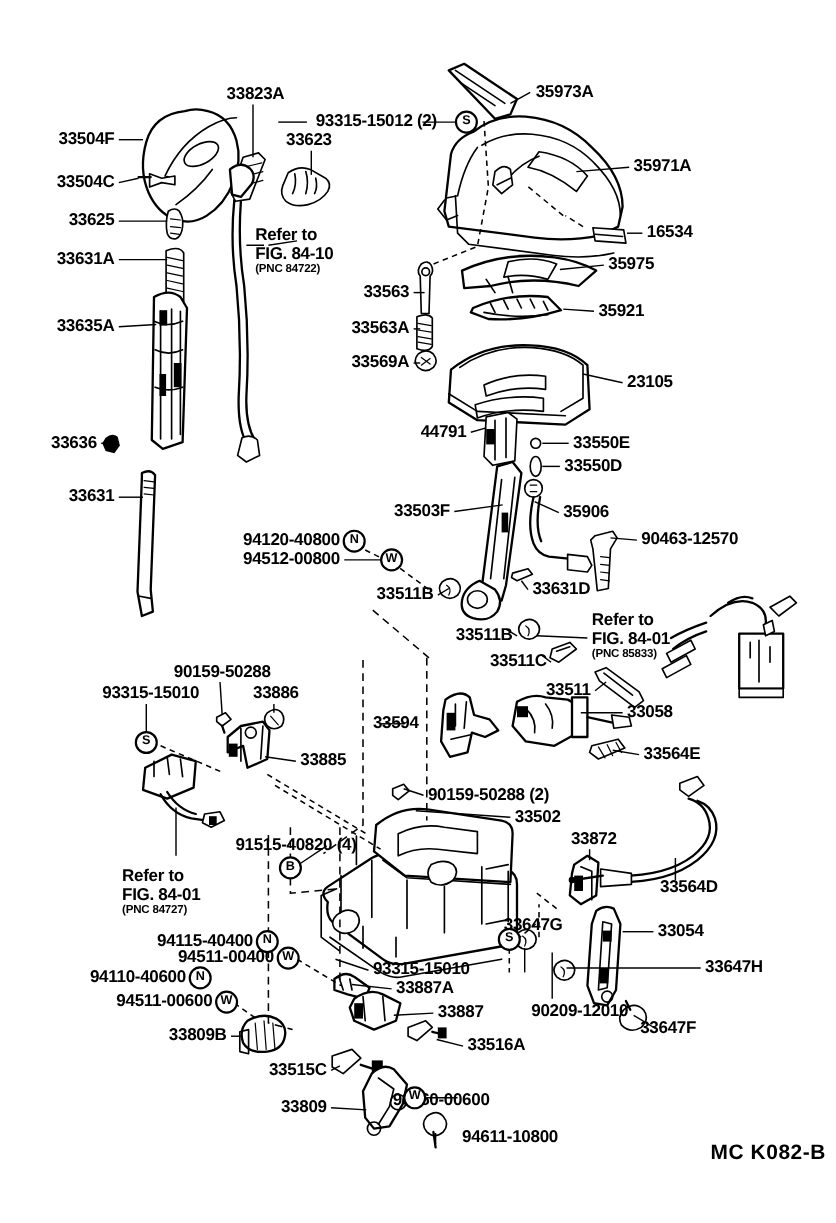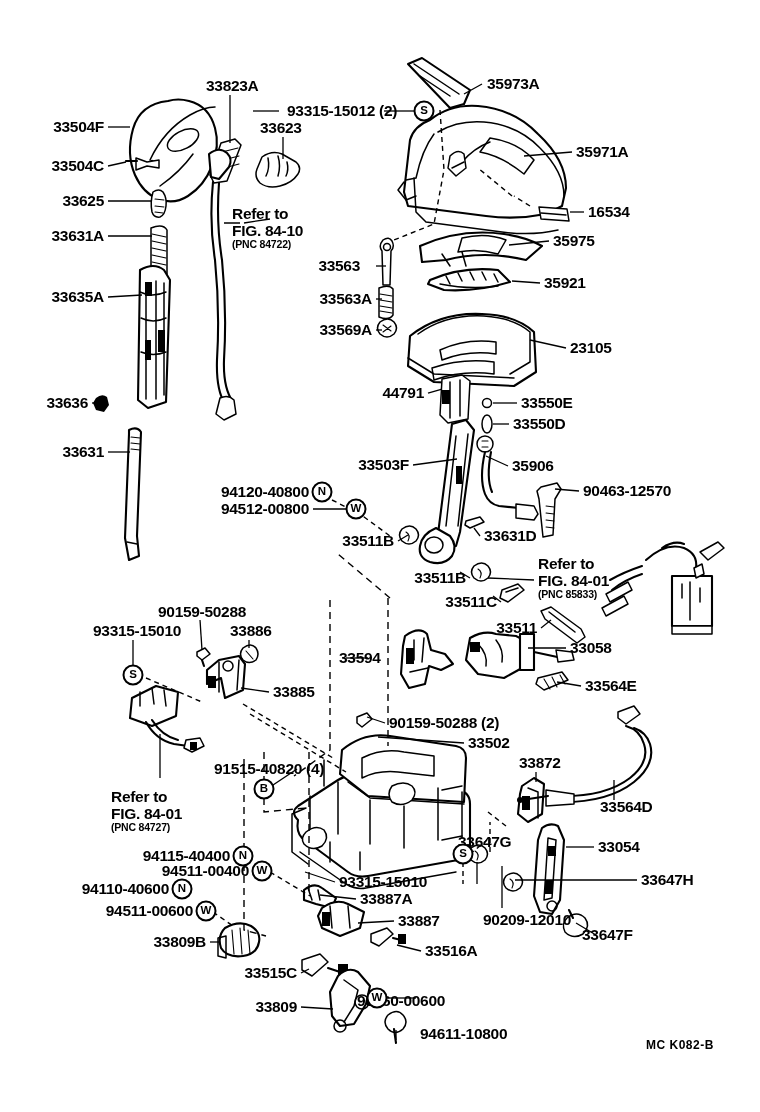--- a/index.html
+++ b/index.html
@@ -7,21 +7,21 @@
   body{width:760px;height:1112px;position:relative;overflow:hidden;
        font-family:"Liberation Sans","DejaVu Sans",sans-serif;color:#000;}
   #sheet{position:absolute;left:0;top:0;width:760px;height:1112px;}
   svg.art{position:absolute;left:0;top:0;width:760px;height:1112px;overflow:visible;}
   .lbl{position:absolute;font-weight:bold;font-size:15.5px;letter-spacing:-0.3px;
        white-space:nowrap;line-height:1.05;transform:translateY(-50%);}
   .lbl.r{transform:translate(-100%,-50%);}
   .refbox{position:absolute;font-weight:bold;font-size:15.5px;line-height:1.08;
           white-space:nowrap;letter-spacing:-0.3px;}
   .refbox .pnc{font-size:10.5px;letter-spacing:-0.2px;}
-  .footer{position:absolute;font-weight:bold;font-size:12px;letter-spacing:0.5px;}
+  .footer{position:absolute;font-weight:bold;font-size:19px;letter-spacing:0.5px;}
   .cgl{position:absolute;transform:translate(-50%,-50%);
        width:17px;height:17px;border:2px solid #000;border-radius:50%;
        font-weight:bold;font-size:11.5px;text-align:center;line-height:14px;
        background:#fff;}
 </style>
 </head>
 <body>
 
 <div id="sheet">
 
@@ -450,21 +450,21 @@
       <div class="lbl r" style="left: 104px; top: 236px;">33631A</div>
       <div class="lbl r" style="left: 104px; top: 297px;">33635A</div>
       <div class="lbl r" style="left: 88px; top: 403px;">33636</div>
       <div class="lbl r" style="left: 104px; top: 452px;">33631</div>
       <div class="lbl" style="left: 487px; top: 84px;">35973A</div>
       <div class="lbl" style="left: 576px; top: 152px;">35971A</div>
       <div class="lbl" style="left: 588px; top: 212px;">16534</div>
       <div class="lbl" style="left: 553px; top: 241px;">35975</div>
       <div class="lbl" style="left: 544px; top: 283px;">35921</div>
       <div class="lbl" style="left: 570px; top: 348px;">23105</div>
-      <div class="lbl r" style="left: 360px; top: 266px;">33563</div>
+      <div class="lbl r" style="left: 372px; top: 266px;">33563</div>
       <div class="lbl r" style="left: 372px; top: 299px;">33563A</div>
       <div class="lbl r" style="left: 372px; top: 330px;">33569A</div>
       <div class="lbl r" style="left: 424px; top: 393px;">44791</div>
       <div class="lbl" style="left: 521px; top: 403px;">33550E</div>
       <div class="lbl" style="left: 513px; top: 424px;">33550D</div>
       <div class="lbl" style="left: 512px; top: 466px;">35906</div>
       <div class="lbl" style="left: 583px; top: 491px;">90463-12570</div>
       <div class="lbl r" style="left: 409px; top: 465px;">33503F</div>
       <div class="lbl r" style="left: 309px; top: 492px;">94120-40800</div>
       <div class="lbl r" style="left: 309px; top: 509px;">94512-00800</div>

